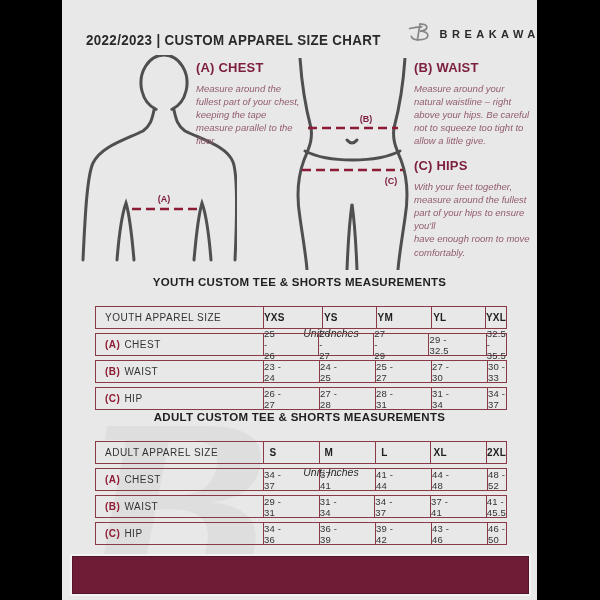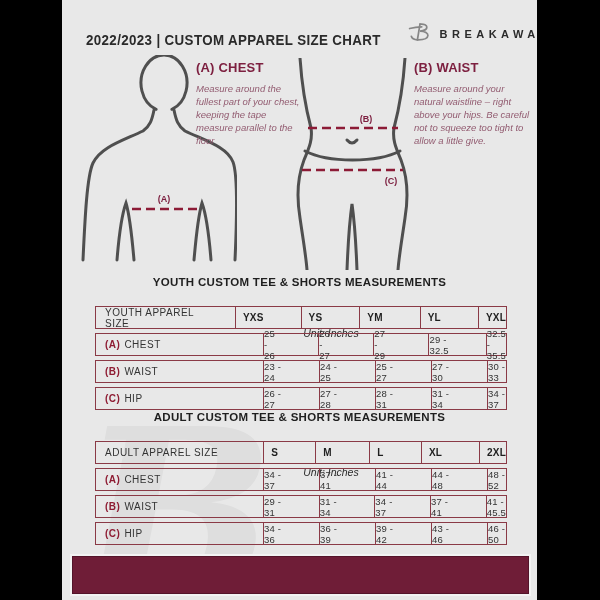--- a/index.html
+++ b/index.html
@@ -38,21 +38,21 @@
   .sec-unit{position:absolute;left:0;width:538px;text-align:center;font-size:10.5px;
             font-style:italic;color:#2a2a2a;z-index:2;margin-top:40px;}
 
   
   .t{position:absolute;left:33px;width:412px;z-index:2;}
   .t-row{display:flex;height:21px;border:1px solid #8a3a46;margin-bottom:4px;align-items:stretch;background:transparent;gap:37px;}
   .t-label{width:130px;display:flex;align-items:center;padding-left:9px;box-sizing:border-box;
            font-size:10px;letter-spacing:0.5px;color:#333;}
   .t-cell{flex:1;border-left:1px solid #8a3a46;display:flex;align-items:center;justify-content:center;
           font-size:9.5px;color:#333;letter-spacing:0.2px;}
-  .t-head .t-cell{font-weight:bold;font-size:10px;color:#1f1f1f;padding-left:7px;}
+  .t-head .t-cell{font-weight:bold;font-size:10px;color:#1f1f1f;}
   .pfx{color:#8e1c33;font-weight:bold;margin-right:4px;}
 
   
   .footer-bar{position:absolute;left:10px;top:556px;width:455px;height:36px;background:#6f1d37;
               border:1px solid #54142a;box-shadow:0 0 0 2px #f3f3f3;z-index:2;}
 
   svg .outline{fill:none;stroke:#4f4f4f;stroke-width:3;stroke-linecap:round;}
   svg .dash{fill:none;stroke:#8c1b36;stroke-width:2.4;stroke-dasharray:9 5;}
   svg .diag-label{font-family:"Liberation Sans",sans-serif;font-size:9px;font-weight:bold;fill:#7d2040;}
   svg .logo-stroke{fill:none;stroke:#868686;stroke-width:2;stroke-linecap:round;}
@@ -107,20 +107,25 @@
     </div>
 
     <div class="instr instr-chest">
       <h3>(A) CHEST</h3>
       <p>Measure around the fullest part of your chest, keeping the tape measure parallel to the floor</p>
     </div>
     <div class="instr instr-waist">
       <h3>(B) WAIST</h3>
       <p>Measure around your natural waistline – right above your hips. Be careful not to squeeze too tight to allow a little give.</p>
     </div>
+    <div class="instr instr-hips">
+      <h3>(C) HIPS</h3>
+      <p>With your feet together, measure around the fullest part of your hips to ensure you'll
+have enough room to move comfortably.</p>
+    </div>
 
     <div class="sec-title" style="top:276px;">YOUTH CUSTOM TEE &amp; SHORTS MEASUREMENTS</div>
     <div class="sec-unit" style="top:287px;">Unit: Inches</div>
 
     <div class="t" style="top:306px;">
       <div class="t-row t-head">
         <div class="t-label">YOUTH APPAREL SIZE</div>
         <div class="t-cell">YXS</div>
         <div class="t-cell">YS</div>
         <div class="t-cell">YM</div>

